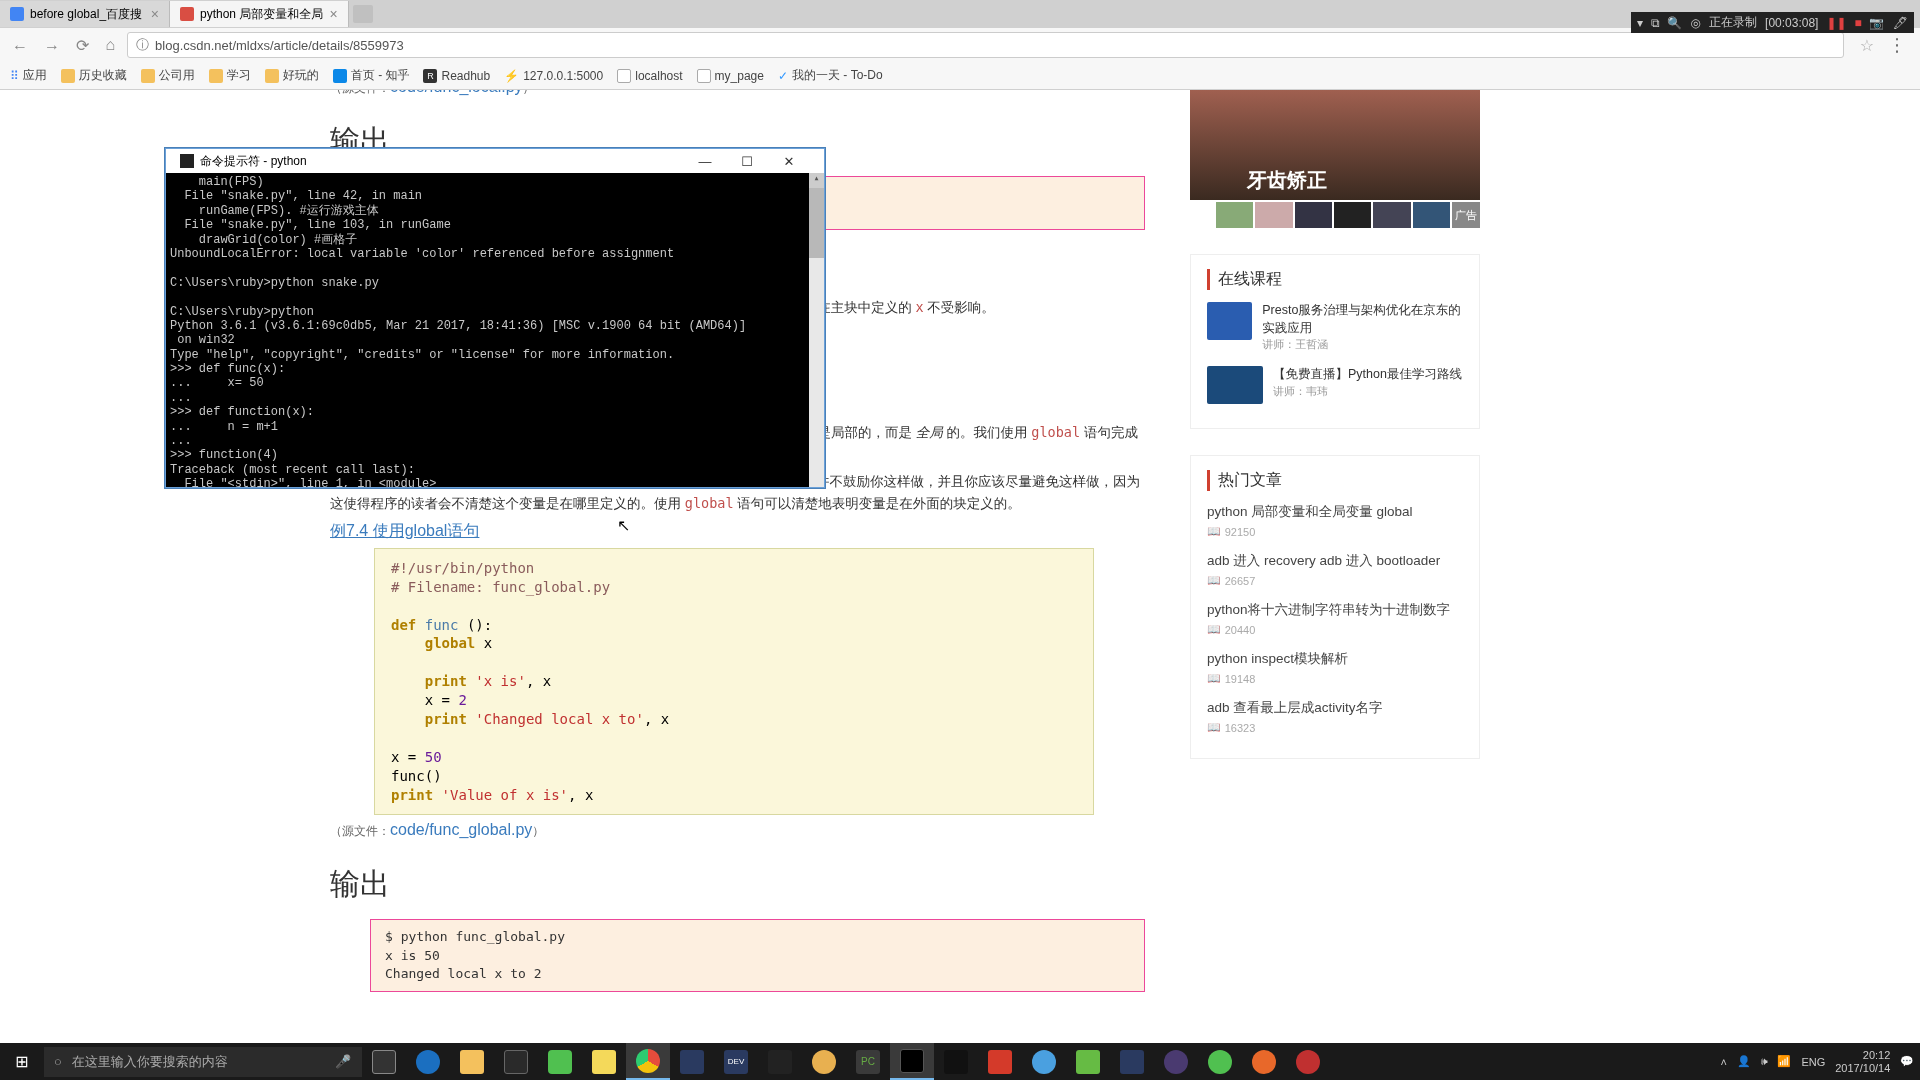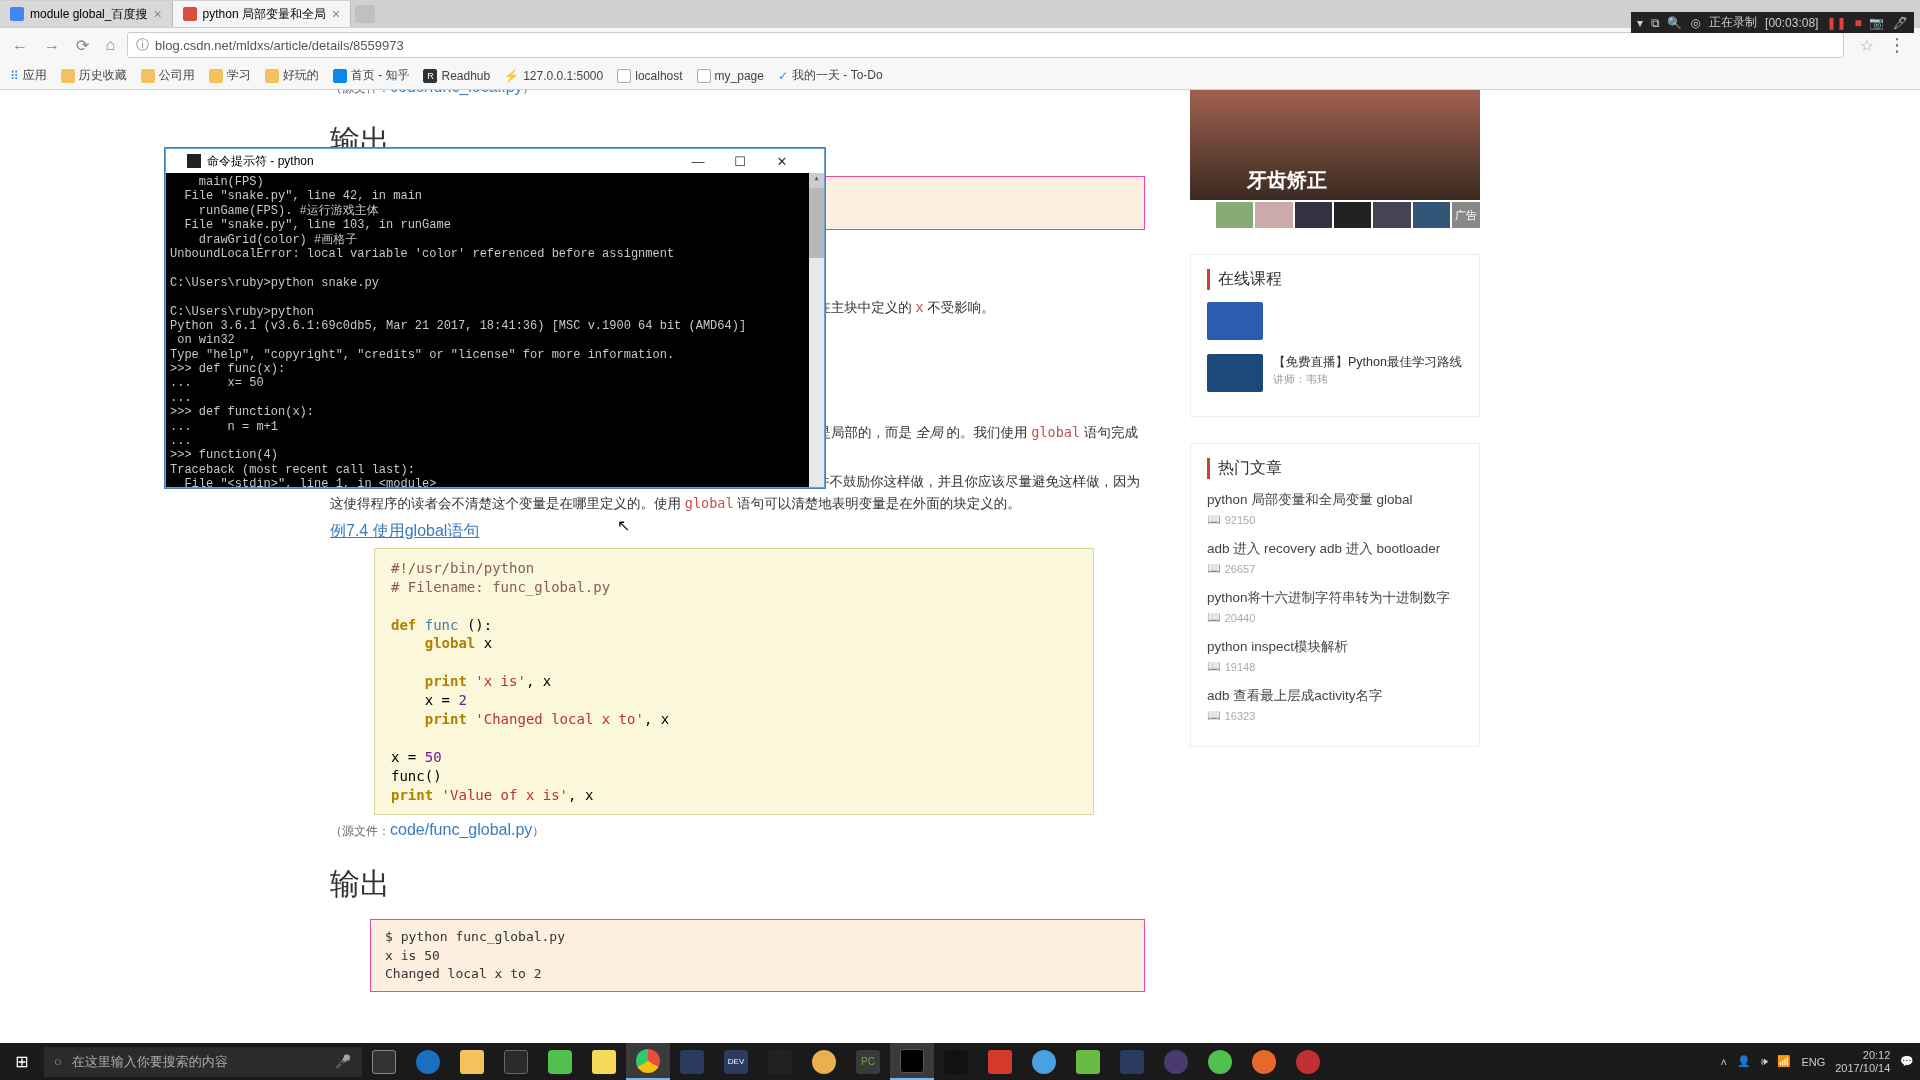--- a/index.html
+++ b/index.html
@@ -80,21 +80,21 @@
 .course-thumb.py { background: #1b4a7a; }
 .course-info { font-size: 12.5px; color: #333; line-height: 1.4; }
 .course-info .teacher { color: #999; font-size: 11px; }
 
 .hot-item { margin-bottom: 14px; }
 .hot-item a { color: #444; font-size: 13.5px; text-decoration: none; display: block; margin-bottom: 4px; }
 .hot-item .meta { color: #aaa; font-size: 11px; display: flex; align-items: center; gap: 4px; }
 
 
 .cmd-window { position: absolute; top: 148px; left: 165px; width: 660px; height: 340px; border: 1px solid #6aa0d8; background: #fff; z-index: 50; box-shadow: 0 0 0 1px #4a80b8; }
-.cmd-title { height: 24px; background: #ffffff; display: flex; align-items: center; padding: 0 21px; font-size: 12px; }
+.cmd-title { height: 24px; background: #ffffff; display: flex; align-items: center; padding: 0 14px; font-size: 12px; }
 .cmd-title-icon { width: 14px; height: 14px; background: #222; margin-right: 6px; }
 .cmd-btns { margin-left: auto; display: flex; }
 .cmd-btn { width: 42px; text-align: center; font-size: 13px; color: #333; }
 .cmd-body { background: #000; color: #c8c8c8; font-family: "Consolas","Courier New",monospace; font-size: 12px; padding: 2px 4px; height: calc(100% - 24px); overflow: hidden; white-space: pre; line-height: 1.2; position: relative; }
 .cmd-scroll { position: absolute; right: 0; top: 0; bottom: 0; width: 15px; background: #e8e8e8; }
 .cmd-scroll .arrow { height: 15px; background: #ccc; text-align: center; font-size: 10px; color: #555; }
 .cmd-scroll .thumb { height: 70px; background: #b8b8b8; }
 
 
 .taskbar { position: absolute; bottom: 0; left: 0; right: 0; height: 37px; background: #1a1a1a; display: flex; align-items: center; }
@@ -108,21 +108,21 @@
 .tray { margin-left: auto; display: flex; align-items: center; color: #ccc; font-size: 11px; gap: 10px; padding-right: 6px; }
 .clock { text-align: right; line-height: 1.1; }
 </style>
 </head>
 <body>
 
 <div class="browser-chrome">
   <div class="tabs-row">
     <div class="tab inactive">
       <span class="tab-favicon"></span>
-      <span>module global_百度搜</span>
+      <span>before global_百度搜</span>
       <span class="tab-close">×</span>
     </div>
     <div class="tab">
       <span class="tab-favicon csdn"></span>
       <span>python 局部变量和全局</span>
       <span class="tab-close">×</span>
     </div>
     <div class="newtab"></div>
   </div>
   <div class="addr-row">
@@ -262,20 +262,24 @@
         <div class="t"></div>
         <div class="t"></div>
         <div class="t"></div>
         <div class="ad-tag">广告</div>
       </div>
 
       <div class="sb-sec">
         <div class="sb-title">在线课程</div>
         <div class="course">
           <div class="course-thumb"></div>
+          <div class="course-info">
+            <div>Presto服务治理与架构优化在京东的实践应用</div>
+            <div class="teacher">讲师：王哲涵</div>
+          </div>
         </div>
         <div class="course">
           <div class="course-thumb py"></div>
           <div class="course-info">
             <div>【免费直播】Python最佳学习路线</div>
             <div class="teacher">讲师：韦玮</div>
           </div>
         </div>
       </div>
 

